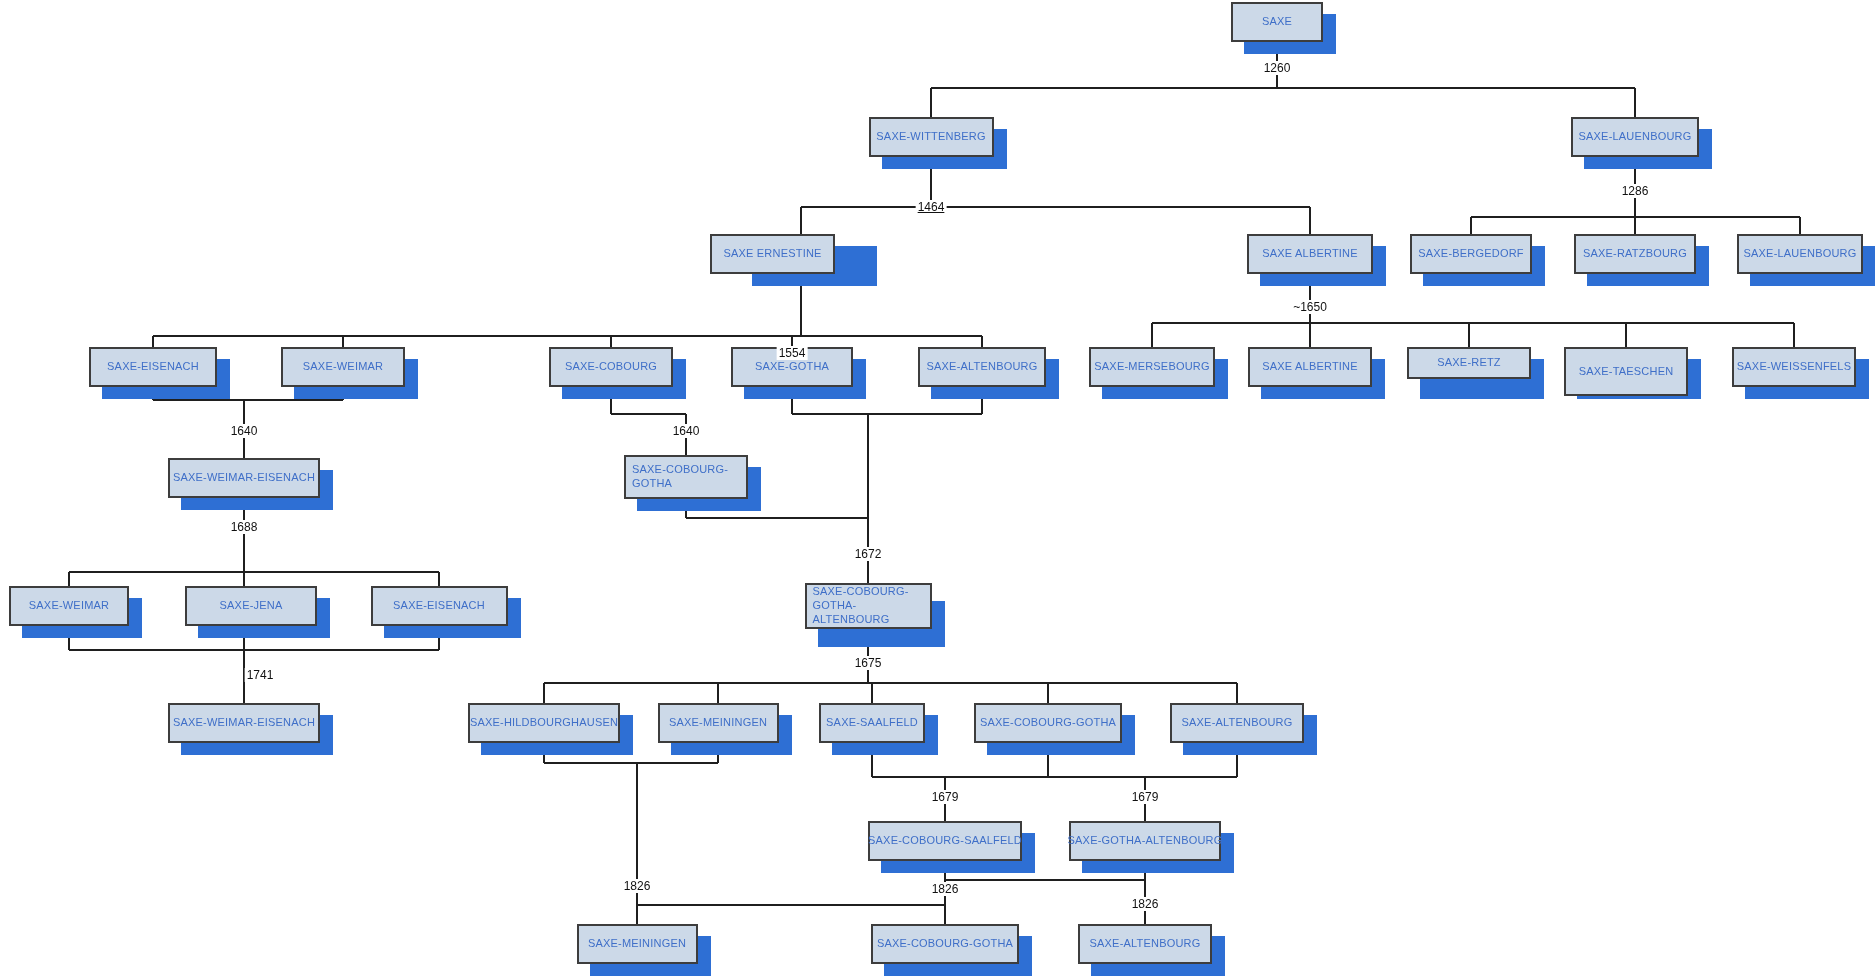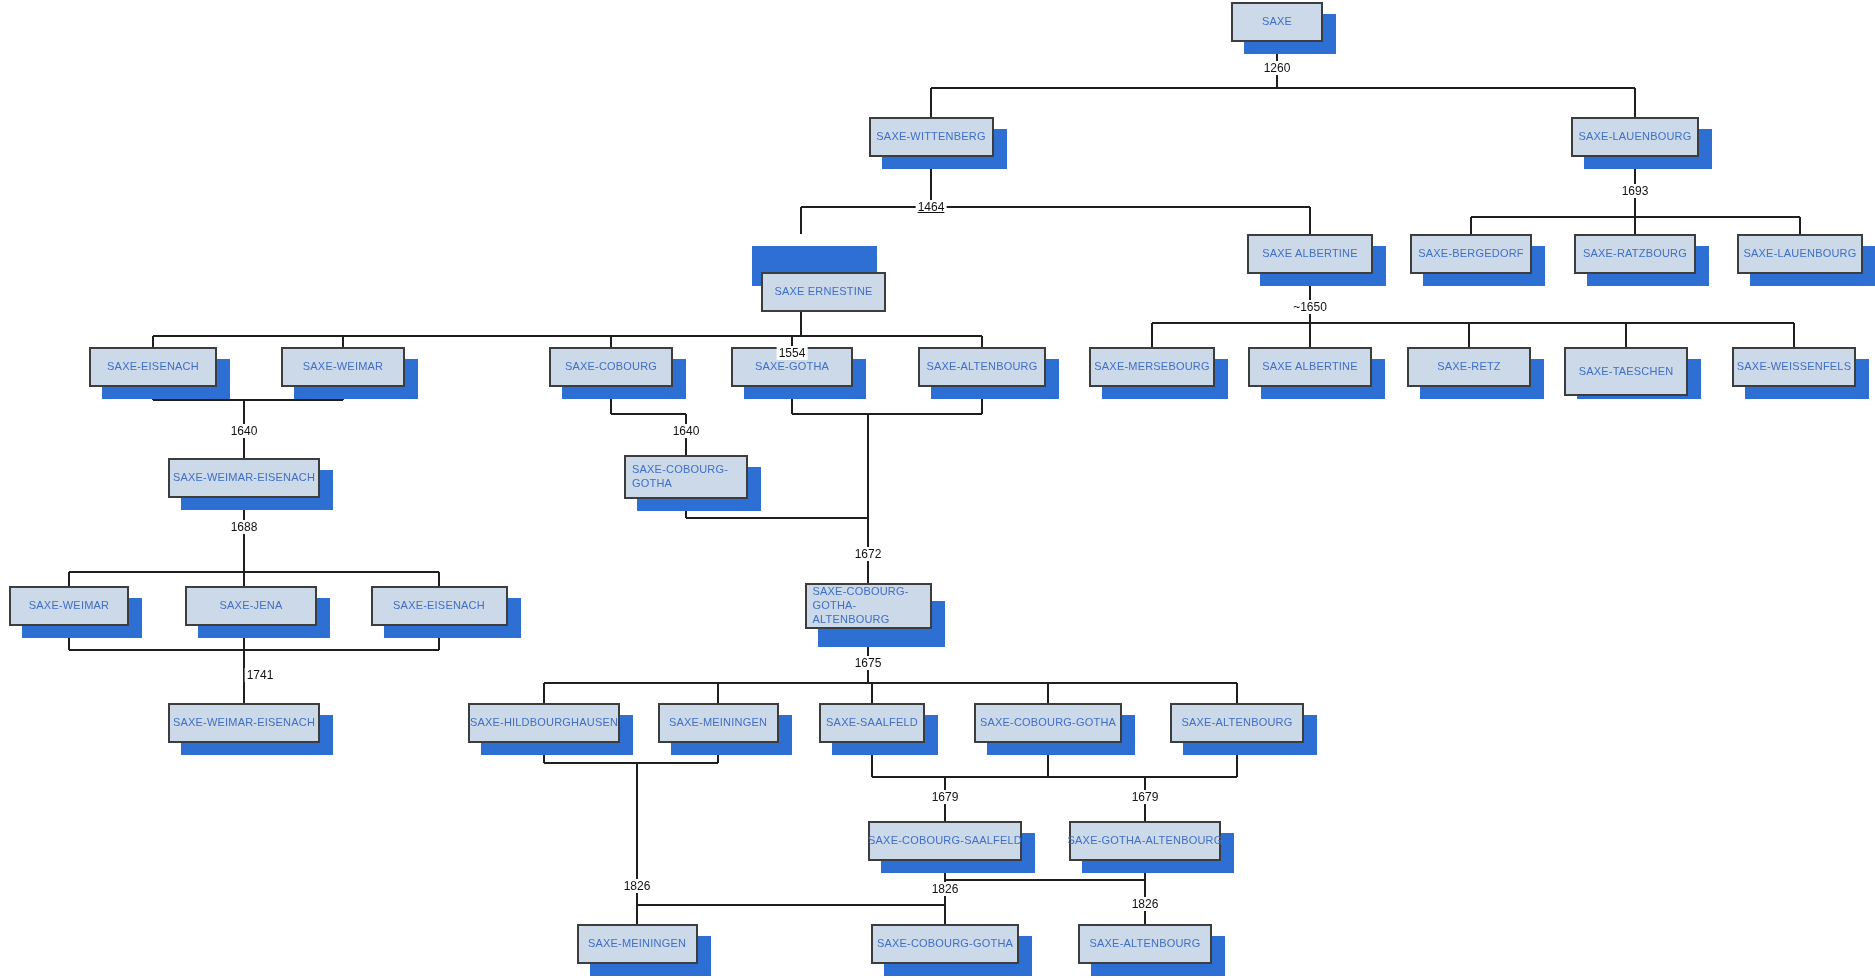--- a/index.html
+++ b/index.html
@@ -94,21 +94,21 @@
     </div>
     <div class="shadow" style="left: 881.5px; top: 129px; width: 125px; height: 40px;"></div>
     <div class="box" style="left: 868.5px; top: 117px; width: 125px; height: 40px;">
       <span>SAXE-WITTENBERG</span>
     </div>
     <div class="shadow" style="left: 1584px; top: 129px; width: 128px; height: 40px;"></div>
     <div class="box" style="left: 1571px; top: 117px; width: 128px; height: 40px;">
       <span>SAXE-LAUENBOURG</span>
     </div>
     <div class="shadow" style="left: 751.5px; top: 246px; width: 125px; height: 40px;"></div>
-    <div class="box" style="left: 761px; top: 234px; width: 125px; height: 40px; margin-top: 38px;">
+    <div class="box" style="left: 710px; top: 234px; width: 125px; height: 40px;">
       <span>SAXE ERNESTINE</span>
     </div>
     <div class="shadow" style="left: 1260px; top: 246px; width: 126px; height: 40px;"></div>
     <div class="box" style="left: 1247px; top: 234px; width: 126px; height: 40px;">
       <span>SAXE ALBERTINE</span>
     </div>
     <div class="shadow" style="left: 1423px; top: 246px; width: 122px; height: 40px;"></div>
     <div class="box" style="left: 1410px; top: 234px; width: 122px; height: 40px;">
       <span>SAXE-BERGEDORF</span>
     </div>
@@ -142,21 +142,21 @@
     </div>
     <div class="shadow" style="left: 1102px; top: 359px; width: 126px; height: 40px;"></div>
     <div class="box" style="left: 1089px; top: 347px; width: 126px; height: 40px;">
       <span>SAXE-MERSEBOURG</span>
     </div>
     <div class="shadow" style="left: 1261px; top: 359px; width: 124px; height: 40px;"></div>
     <div class="box" style="left: 1248px; top: 347px; width: 124px; height: 40px;">
       <span>SAXE ALBERTINE</span>
     </div>
     <div class="shadow" style="left: 1420px; top: 359px; width: 124px; height: 40px;"></div>
-    <div class="box" style="left: 1407px; top: 347px; width: 124px; height: 40px;">
+    <div class="box" style="left: 1407px; top: 347px; width: 124px; height: 32px;">
       <span>SAXE-RETZ</span>
     </div>
     <div class="shadow" style="left: 1577px; top: 359px; width: 124px; height: 40px;"></div>
     <div class="box" style="left: 1564px; top: 347px; width: 124px; height: 49px;">
       <span>SAXE-TAESCHEN</span>
     </div>
     <div class="shadow" style="left: 1745px; top: 359px; width: 124px; height: 40px;"></div>
     <div class="box" style="left: 1732px; top: 347px; width: 124px; height: 40px;">
       <span>SAXE-WEISSENFELS</span>
     </div>
@@ -223,21 +223,21 @@
     <div class="shadow" style="left: 884px; top: 936px; width: 148px; height: 40px;"></div>
     <div class="box" style="left: 871px; top: 924px; width: 148px; height: 40px;">
       <span>SAXE-COBOURG-GOTHA</span>
     </div>
     <div class="shadow" style="left: 1091px; top: 936px; width: 134px; height: 40px;"></div>
     <div class="box" style="left: 1078px; top: 924px; width: 134px; height: 40px;">
       <span>SAXE-ALTENBOURG</span>
     </div>
     <div class="elabel" style="left: 1277px; top: 68px;">1260</div>
     <div class="elabel" style="left: 931px; top: 207px; text-decoration: underline;">1464</div>
-    <div class="elabel" style="left: 1635px; top: 191px;">1693</div>
+    <div class="elabel" style="left: 1635px; top: 191px;">1286</div>
     <div class="elabel" style="left: 1310px; top: 307px;">~1650</div>
     <div class="elabel" style="left: 792px; top: 353px;">1554</div>
     <div class="elabel" style="left: 244px; top: 431px;">1640</div>
     <div class="elabel" style="left: 686px; top: 431px;">1640</div>
     <div class="elabel" style="left: 244px; top: 527px;">1688</div>
     <div class="elabel" style="left: 260px; top: 675px;">1741</div>
     <div class="elabel" style="left: 868px; top: 554px;">1672</div>
     <div class="elabel" style="left: 868px; top: 663px;">1675</div>
     <div class="elabel" style="left: 945px; top: 797px;">1679</div>
     <div class="elabel" style="left: 1145px; top: 797px;">1679</div>

